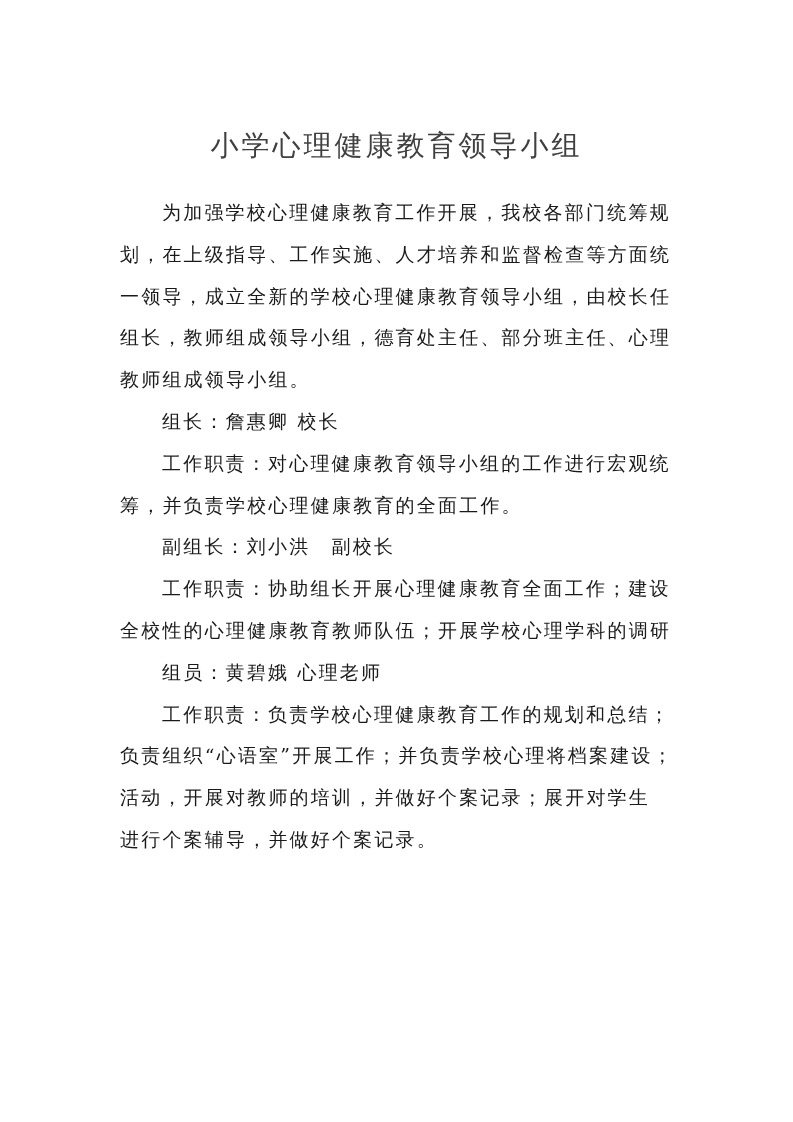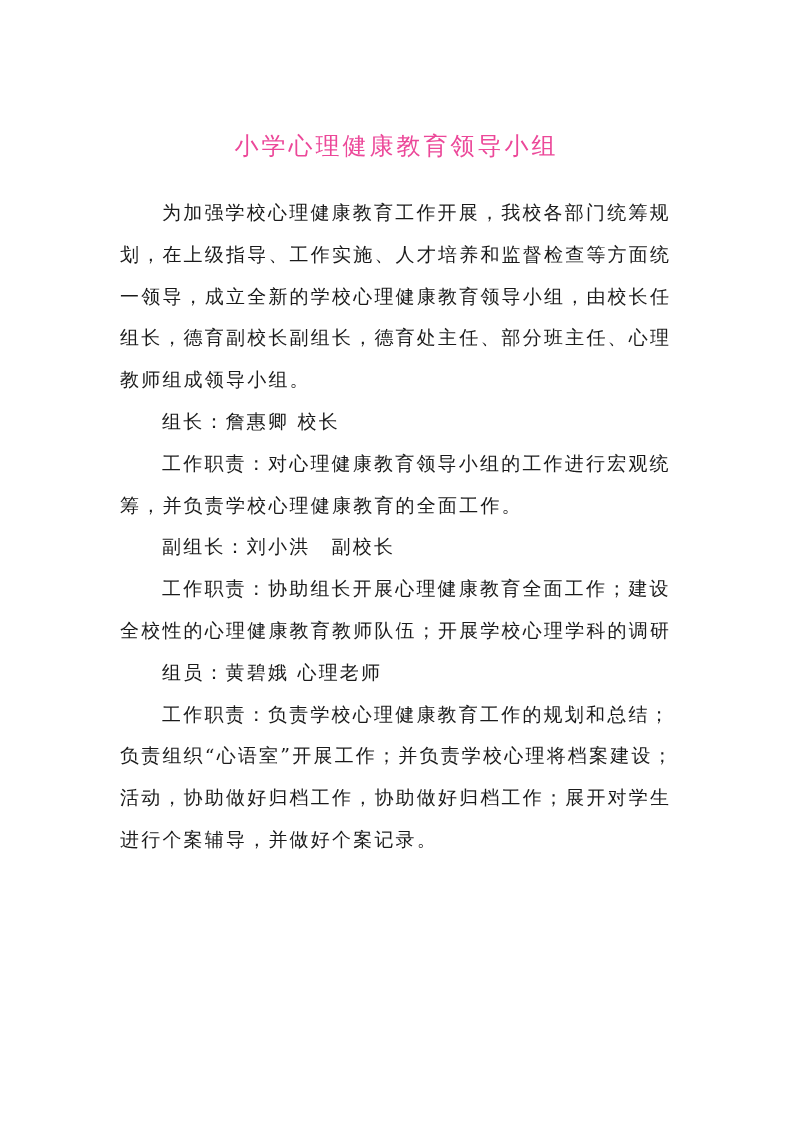--- a/index.html
+++ b/index.html
@@ -1,35 +1,35 @@
 <!DOCTYPE html>
 <html><head>
 <meta charset="utf-8">
 <style>
   html, body { margin:0; padding:0; background:#ffffff; }
   body { width:793px; height:1122px; position:relative; overflow:hidden;
          font-family:"DejaVu Serif", "Liberation Serif", serif; color:#1a1a1a; }
   .title { position:absolute; top:126px; left:0; width:793px; text-align:center;
-           font-size:24px; letter-spacing:3px; line-height:40px; color:#ec4899; }
+           font-size:28px; letter-spacing:3px; line-height:40px; color:#404040; }
   .content { position:absolute; top:192px; left:120px; width:553px; }
   .para { font-size:19px; line-height:41.8px; margin:0; text-align:justify;
           text-align-last:left; letter-spacing:2.2px; text-indent:42px; word-break:break-all; }
   .line { display:block; }
 </style>
 </head>
 <body>
 
 <div class="title">小学心理健康教育领导小组</div>
 
 <div class="content">
   <p class="para">
     <span class="line">为加强学校心理健康教育工作开展，我校各部门统筹规</span>
       <span class="line" style="text-indent:0">划，在上级指导、工作实施、人才培养和监督检查等方面统</span>
       <span class="line">一领导，成立全新的学校心理健康教育领导小组，由校长任</span>
-      <span class="line">组长，德育副校长副组长，德育处主任、部分班主任、心理</span>
+      <span class="line">组长，教师组成领导小组，德育处主任、部分班主任、心理</span>
       <span class="line">教师组成领导小组。</span>
   </p>
   <p class="para">
     <span class="line">组长：詹惠卿 校长</span>
   </p>
   <p class="para">
     <span class="line">工作职责：对心理健康教育领导小组的工作进行宏观统</span>
       <span class="line">筹，并负责学校心理健康教育的全面工作。</span>
   </p>
   <p class="para">
@@ -38,21 +38,21 @@
   <p class="para">
     <span class="line">工作职责：协助组长开展心理健康教育全面工作；建设</span>
       <span class="line">全校性的心理健康教育教师队伍；开展学校心理学科的调研</span>
   </p>
   <p class="para">
     <span class="line">组员：黄碧娥 心理老师</span>
   </p>
   <p class="para">
     <span class="line">工作职责：负责学校心理健康教育工作的规划和总结；</span>
       <span class="line">负责组织“心语室”开展工作；并负责学校心理将档案建设；</span>
-      <span class="line">活动，协助做好归档工作，协助做好归档工作；展开对学生</span>
+      <span class="line">活动，开展对教师的培训，并做好个案记录；展开对学生</span>
       <span class="line">进行个案辅导，并做好个案记录。</span>
   </p>
 </div>
 
 <style>
   
   .para { text-indent:0; }
   .para .line:first-child { padding-left:42px; }
   .para .line { white-space:nowrap; }
 </style>

